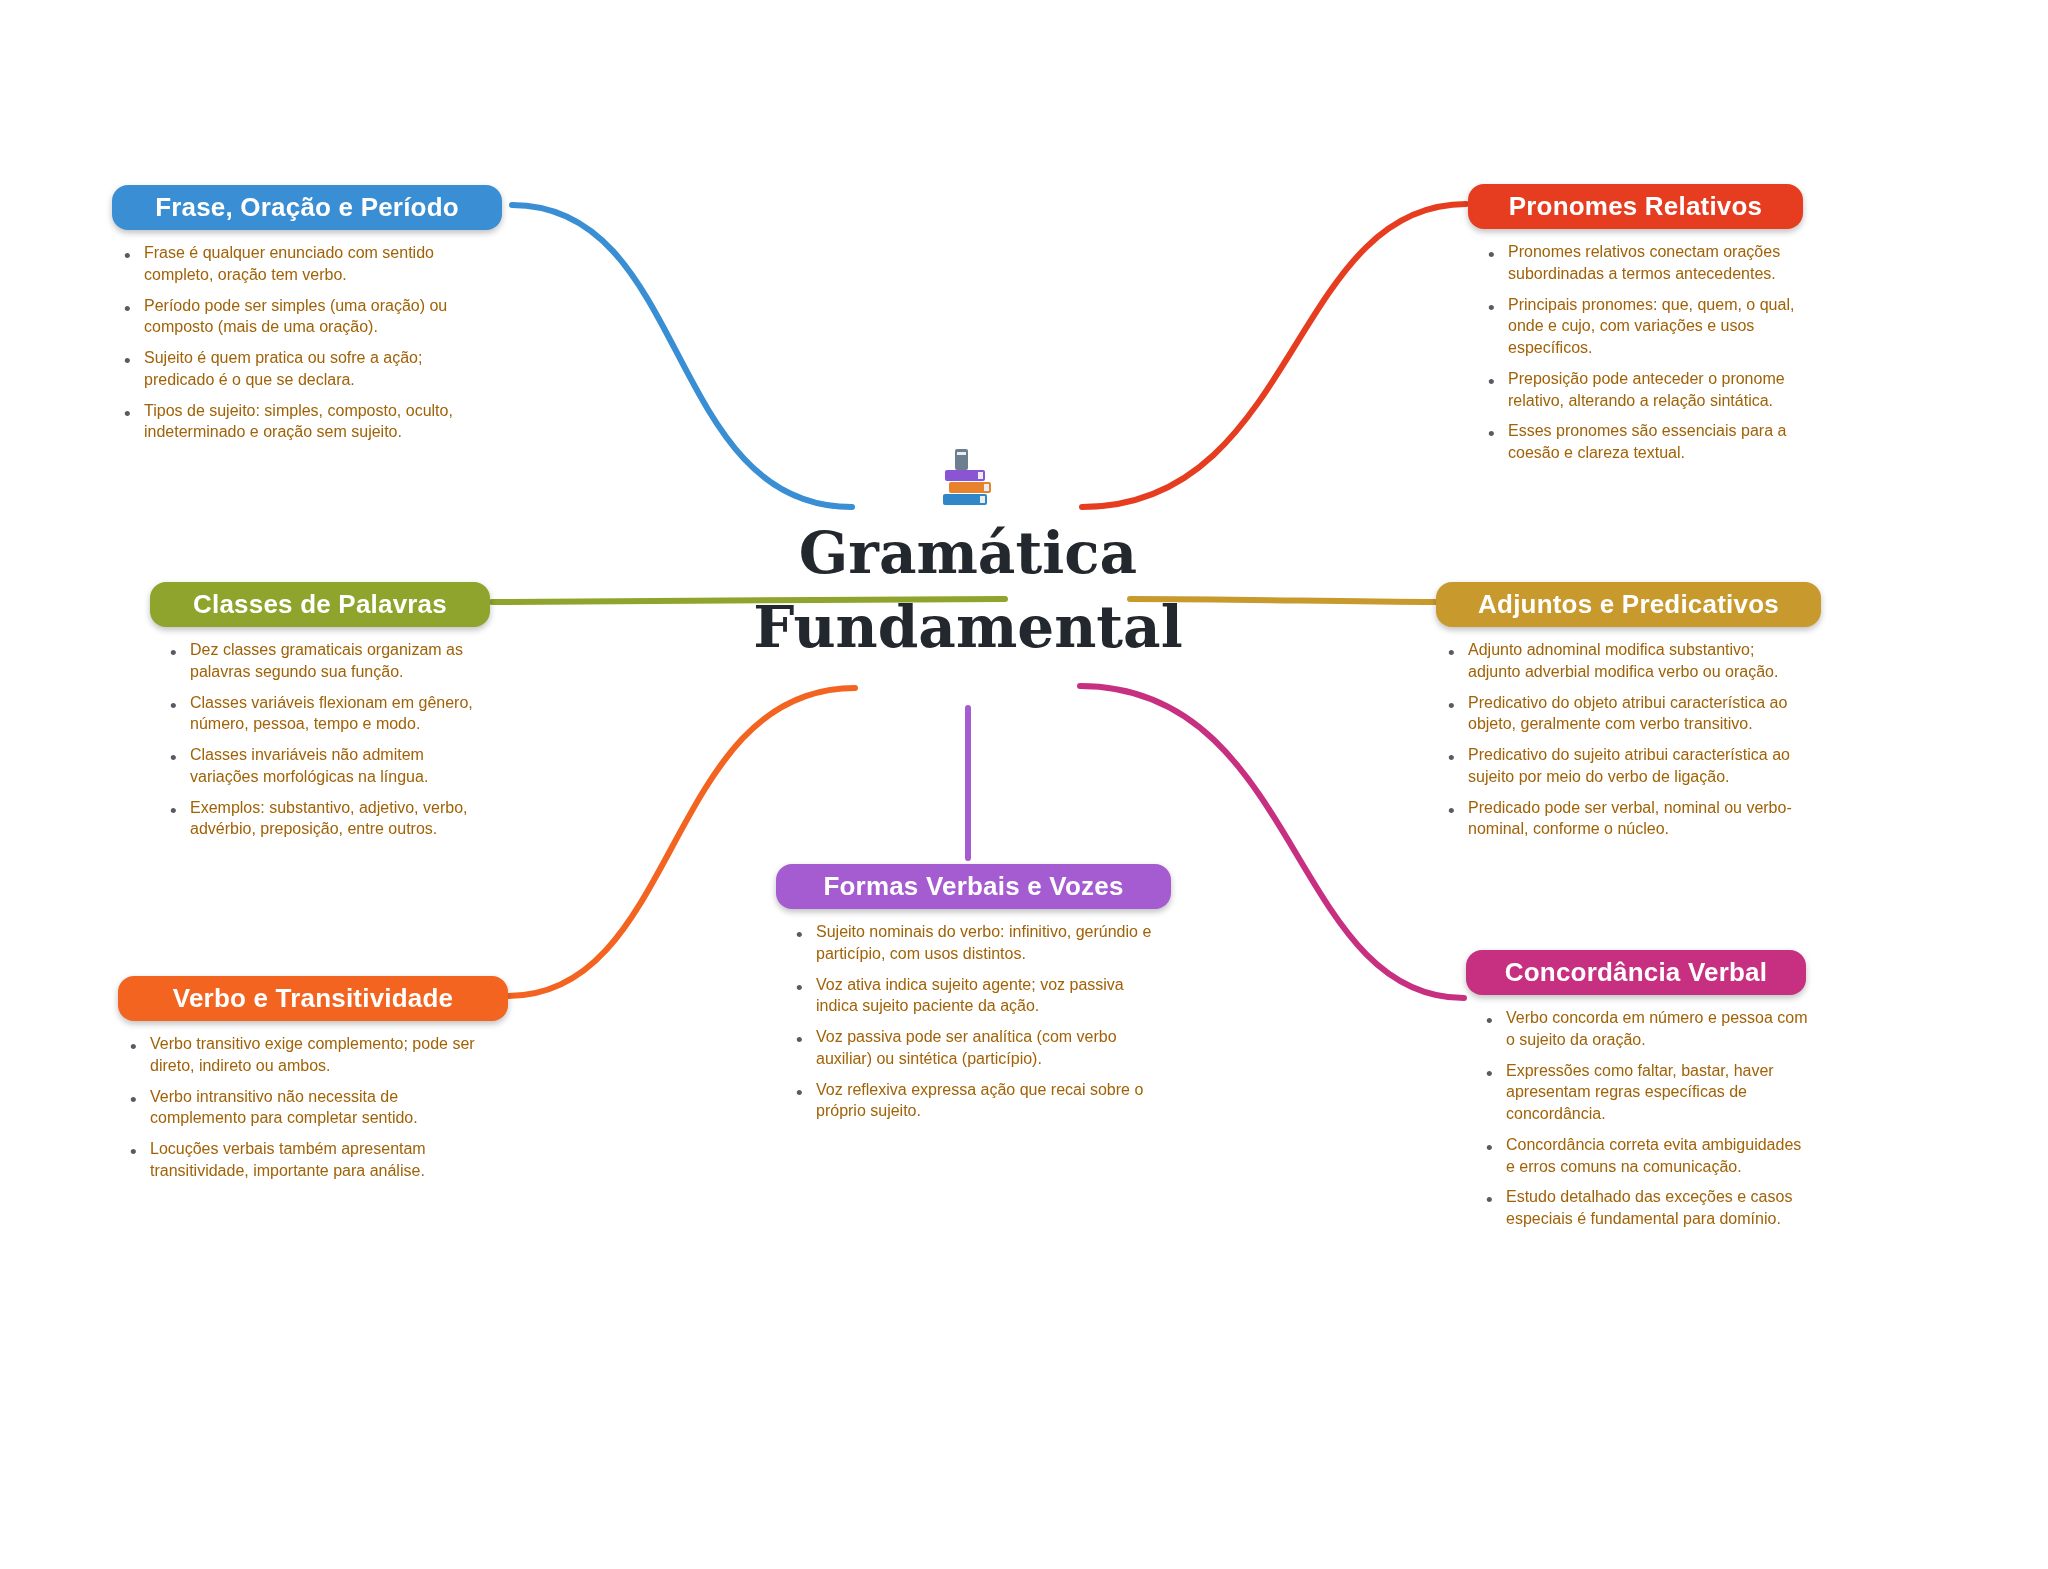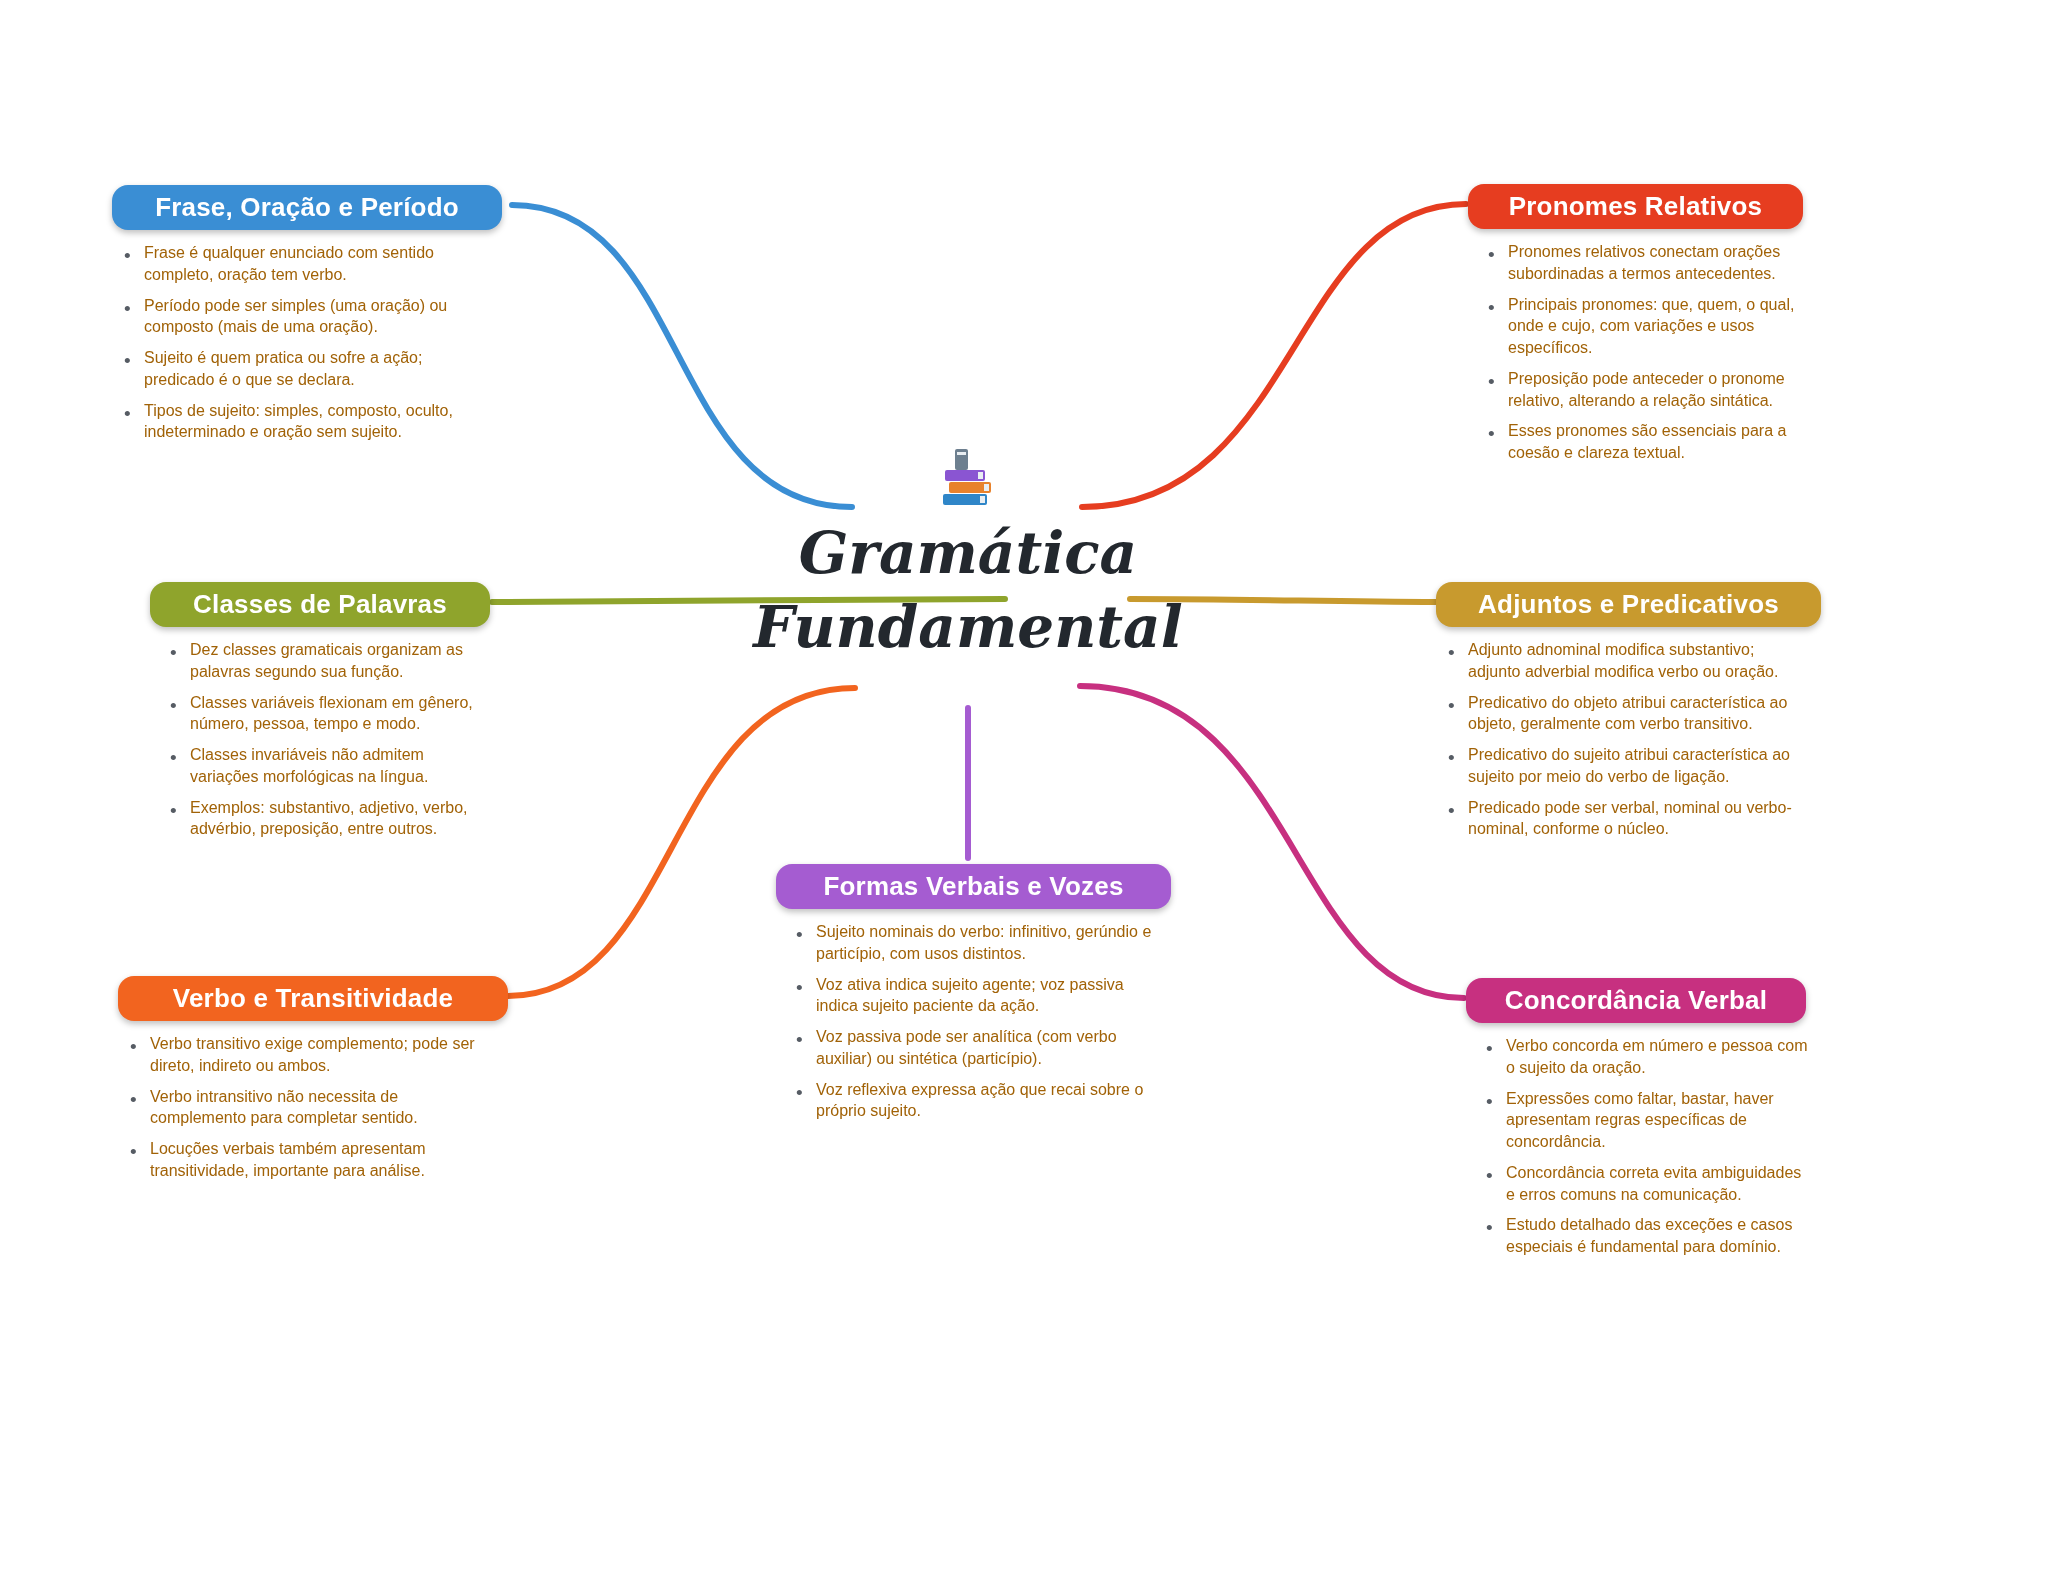--- a/index.html
+++ b/index.html
@@ -23,21 +23,21 @@
   }
   .bullets li{position:relative;padding-left:24px;margin-bottom:9px;}
   .bullets li::before{
     content:"\2022";position:absolute;left:4px;top:1px;
     color:#565c64;font-size:19px;
   }
   .center-icon{position:absolute;left:928px;top:446px;z-index:1;}
   .center-title{
     position:absolute;left:703px;top:516px;width:530px;z-index:1;
     text-align:center;font-family:"DejaVu Serif", serif;
-    font-style:italic;font-weight:bold;color:#23282e;
+    font-weight:bold;color:#23282e;
     font-size:58px;line-height:1.28;
   }
 </style>
 </head>
 <body>
 
 <svg class="connectors" width="2048" height="1569" viewBox="0 0 2048 1569">
   <path d="M 512 205 C 690 205, 665 507, 852 507" stroke="#3a8ed4"></path>
   <path d="M 1466 204 C 1290 204, 1298 507, 1082 507" stroke="#e63d20"></path>
   <path d="M 492 602 C 690 602, 830 599, 1005 599" stroke="#8fa42c"></path>
@@ -106,21 +106,21 @@
 <div class="branch" style="left: 1436px; top: 582px; width: 385px; --accent: #c89a2e;">
   <div class="pill">Adjuntos e Predicativos</div>
   <ul class="bullets" style="width:365px;">
     <li>Adjunto adnominal modifica substantivo; adjunto adverbial modifica verbo ou oração.</li>
     <li>Predicativo do objeto atribui característica ao objeto, geralmente com verbo transitivo.</li>
     <li>Predicativo do sujeito atribui característica ao sujeito por meio do verbo de ligação.</li>
     <li>Predicado pode ser verbal, nominal ou verbo-nominal, conforme o núcleo.</li>
   </ul>
 </div>
 
-<div class="branch" style="left: 1466px; top: 978px; width: 340px; --accent: #c73080;">
+<div class="branch" style="left: 1466px; top: 950px; width: 340px; --accent: #c73080;">
   <div class="pill">Concordância Verbal</div>
   <ul class="bullets" style="width:330px;margin-left:8px;">
     <li>Verbo concorda em número e pessoa com o sujeito da oração.</li>
     <li>Expressões como faltar, bastar, haver apresentam regras específicas de concordância.</li>
     <li>Concordância correta evita ambiguidades e erros comuns na comunicação.</li>
     <li>Estudo detalhado das exceções e casos especiais é fundamental para domínio.</li>
   </ul>
 </div>
 
 <div class="branch" style="left: 776px; top: 864px; width: 395px; --accent: #a55cd1;">

